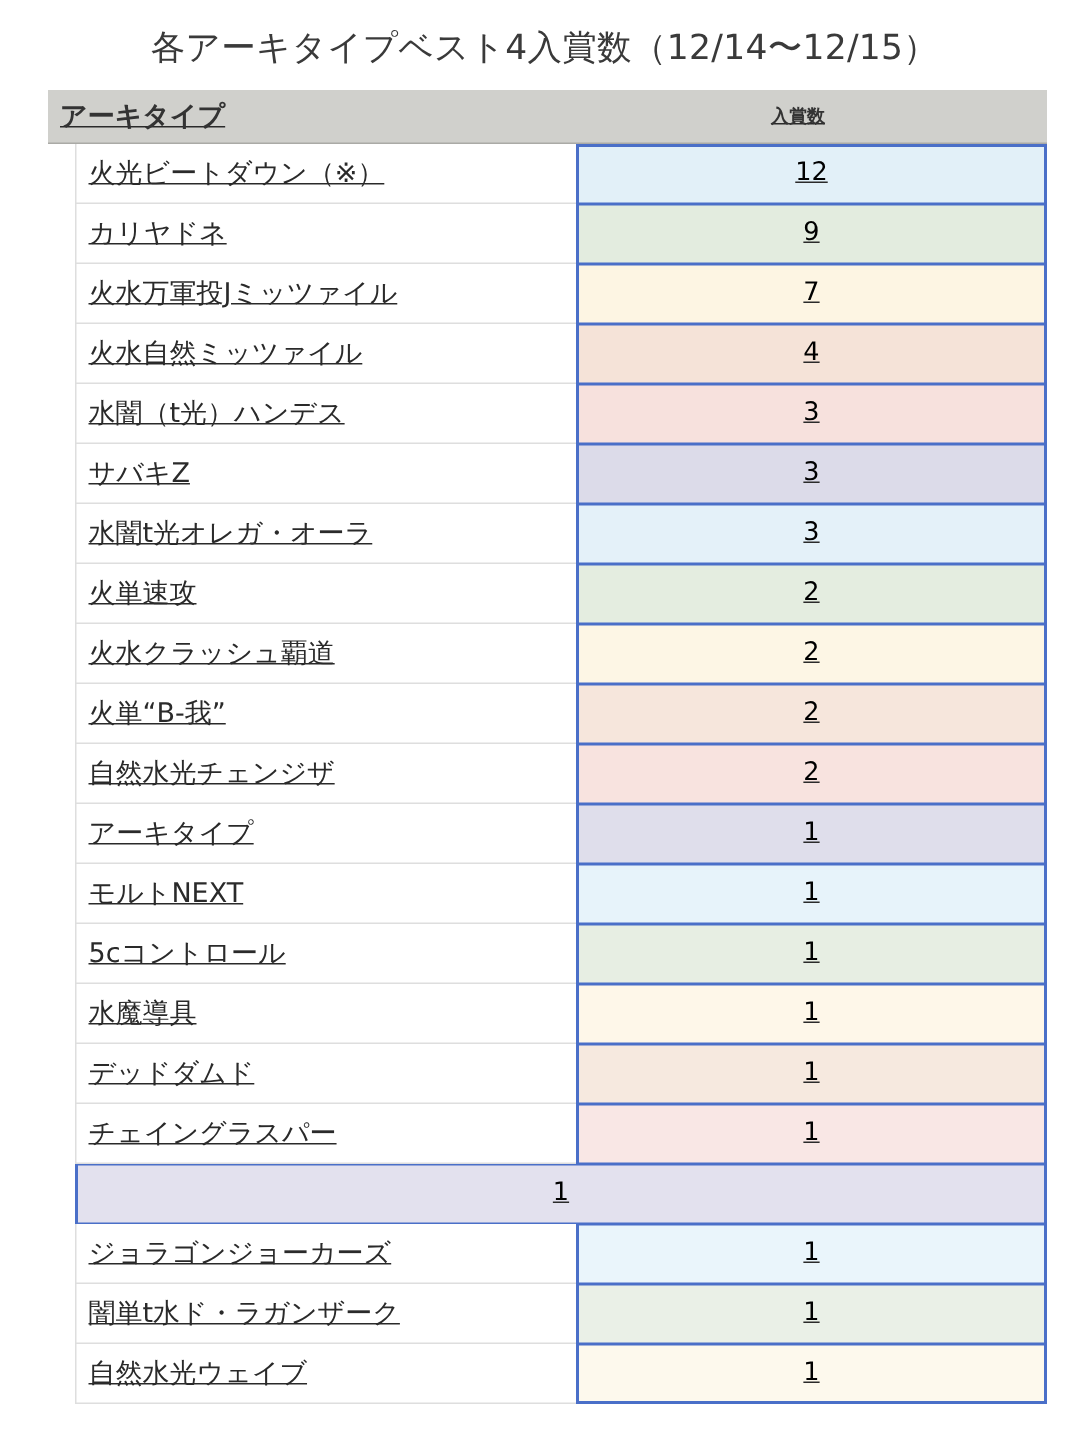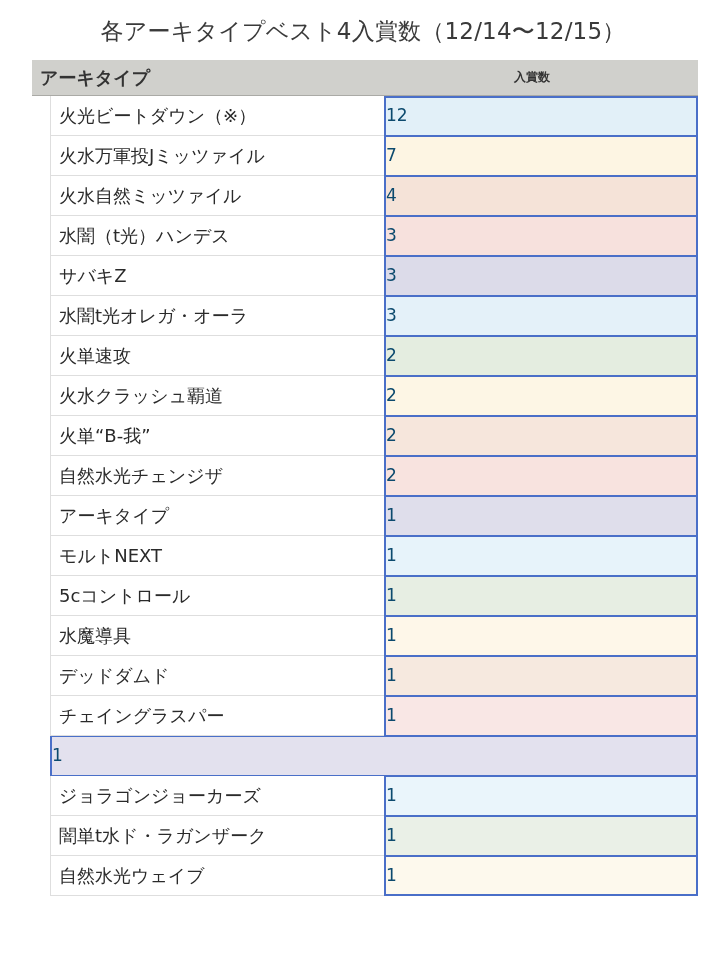--- a/index.html
+++ b/index.html
@@ -1,42 +1,46 @@
 <!DOCTYPE html>
 <html><head>
 <meta charset="utf-8">
 <style>
   html, body { margin: 0; padding: 0; background: #ffffff; }
   body { width: 726px; height: 966px; position: relative; font-family: "DejaVu Sans", "Liberation Sans", sans-serif; color: #2a2a2a; overflow: hidden; }
   .title { position: absolute; top: 16px; left: 0; width: 726px; text-align: center; font-size: 23px; color: #3a3a3a; letter-spacing: 0.2px; }
-  .table { position: absolute; left: 32px; top: 60px; width: 666px; }
+  .table { position: absolute; left: 32px; top: 60px; width: 666px; text-decoration: underline; }
   .thead { display: flex; height: 35px; background: #d0d0cc; border-bottom: 1px solid #aaaaa6; }
   .thead .c1 { width: 334px; padding-left: 8px; box-sizing: border-box; font-size: 18px; font-weight: bold; line-height: 35px; color: #333; }
   .thead .c2 { flex: 1; text-align: center; font-size: 12px; font-weight: bold; line-height: 35px; color: #333; }
   .rows { position: relative; }
   .row { display: flex; height: 40px; margin-left: 18px; }
   .row .c1 { width: 334px; box-sizing: border-box; padding-left: 8px; font-size: 18px; line-height: 39px; border-left: 1px solid #dedede; border-bottom: 1px solid #dedede; background: #fff; white-space: nowrap; }
-  .row .c2 { flex: 1; box-sizing: border-box; text-align: left; font-size: 17px; line-height: 36px; color: #0c4a6e; border: 2px solid #4a6fc8; border-top-width: 1px; border-bottom-width: 1px; }
+  .row .c2 { flex: 1; box-sizing: border-box; text-align: center; font-size: 17px; line-height: 36px; color: #000000; border: 2px solid #4a6fc8; border-top-width: 1px; border-bottom-width: 1px; }
   .row:first-child .c2 { border-top-width: 2px; line-height: 35px; }
   .row:last-child .c2 { border-bottom-width: 2px; }
 </style>
 </head>
 <body>
 
 <div class="title">各アーキタイプベスト4入賞数（12/14〜12/15）</div>
 
 <div class="table">
   <div class="thead" style="background: rgb(208, 208, 204);">
     <div class="c1">アーキタイプ</div>
     <div class="c2">入賞数</div>
   </div>
   <div class="rows" id="rows">
       <div class="row">
         <div class="c1">火光ビートダウン（※）</div>
         <div class="c2" style="background: rgb(226, 240, 248); border-color: rgb(74, 111, 200);">12</div>
+      </div>
+      <div class="row">
+        <div class="c1">カリヤドネ</div>
+        <div class="c2" style="background: rgb(227, 236, 223); border-color: rgb(74, 111, 200);">9</div>
       </div>
       <div class="row">
         <div class="c1">火水万軍投Jミッツァイル</div>
         <div class="c2" style="background: rgb(253, 245, 227); border-color: rgb(74, 111, 200);">7</div>
       </div>
       <div class="row">
         <div class="c1">火水自然ミッツァイル</div>
         <div class="c2" style="background: rgb(245, 227, 216); border-color: rgb(74, 111, 200);">4</div>
       </div>
       <div class="row">

